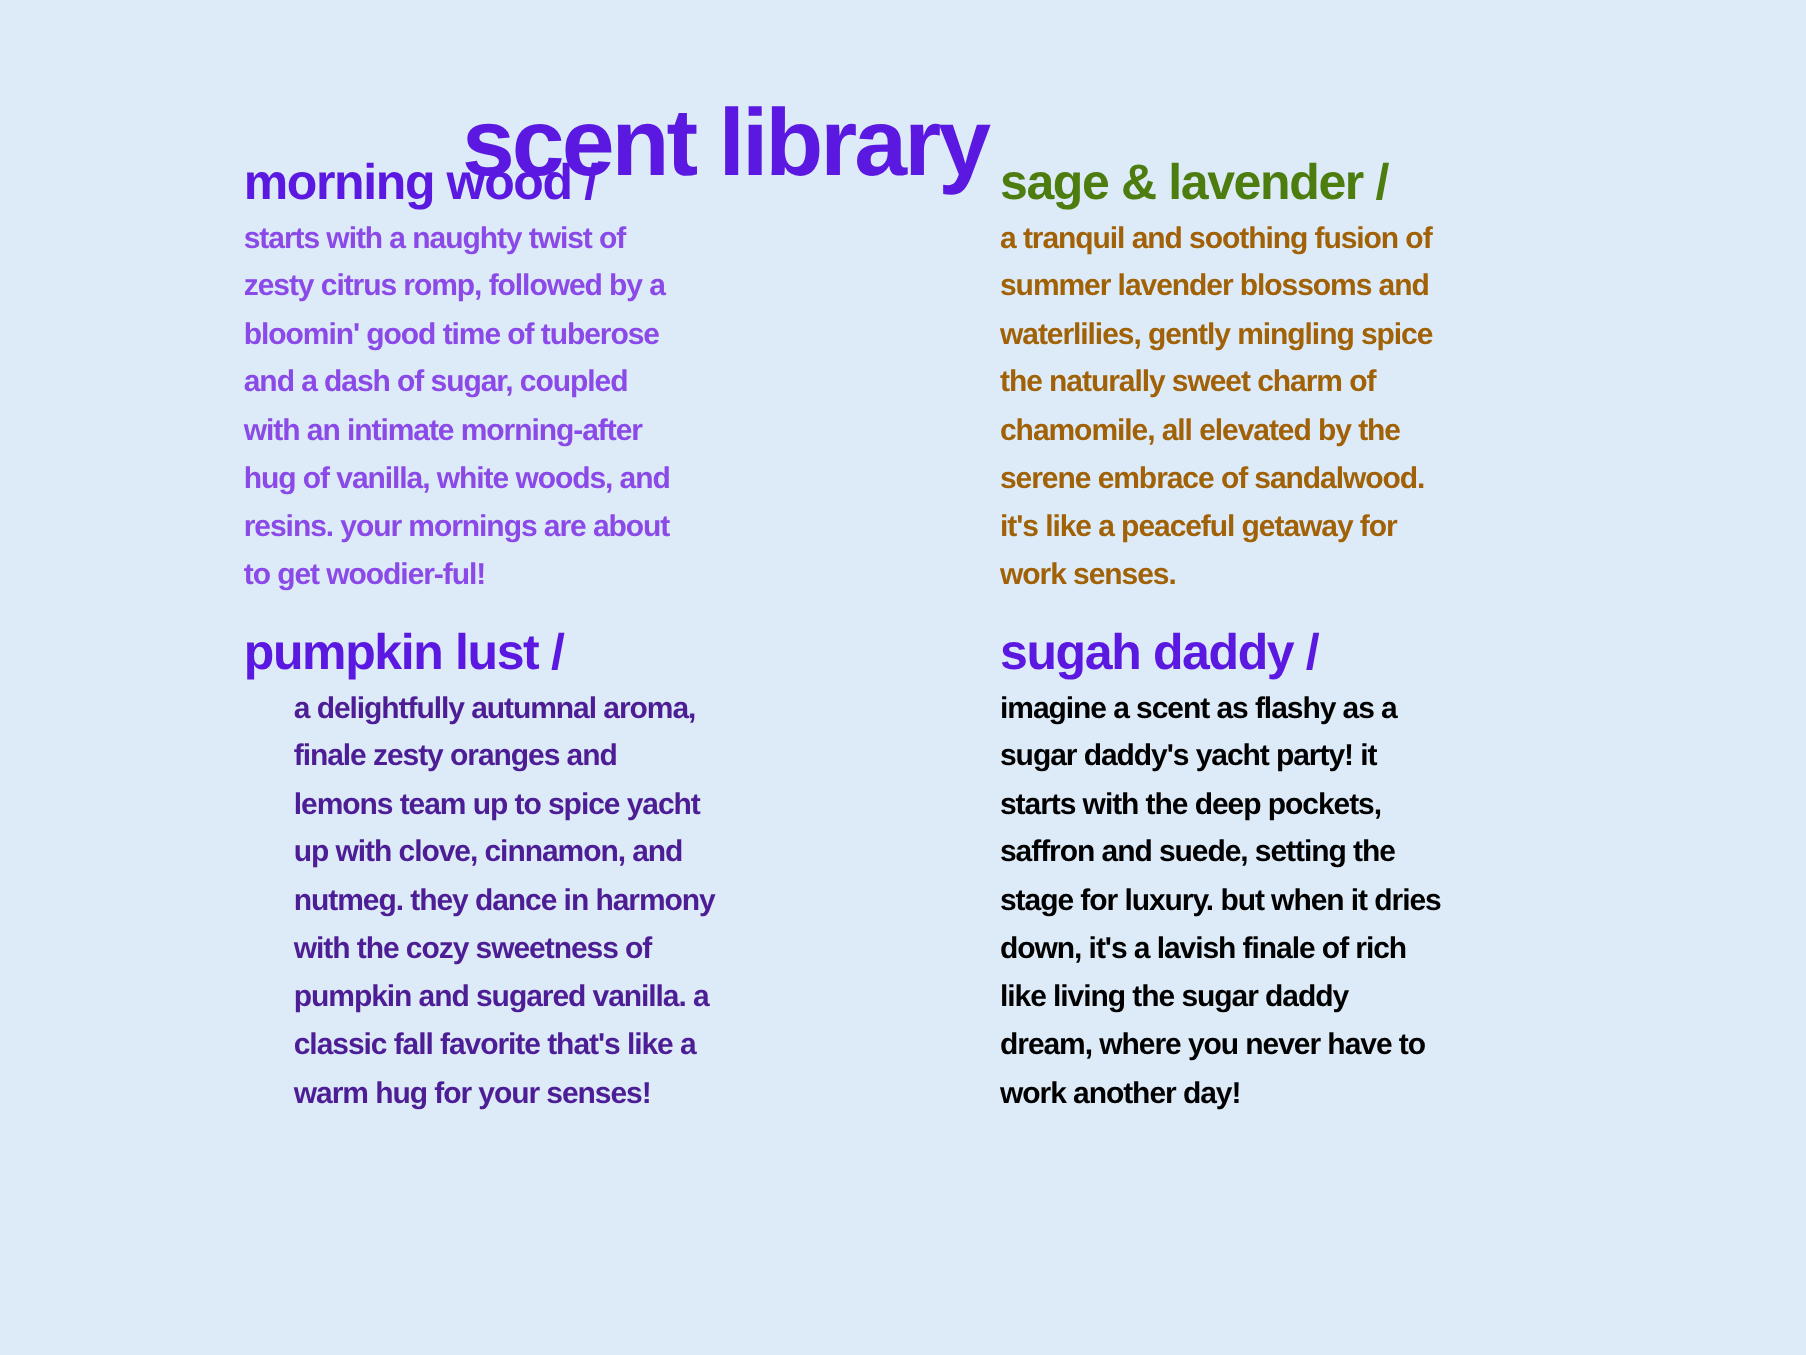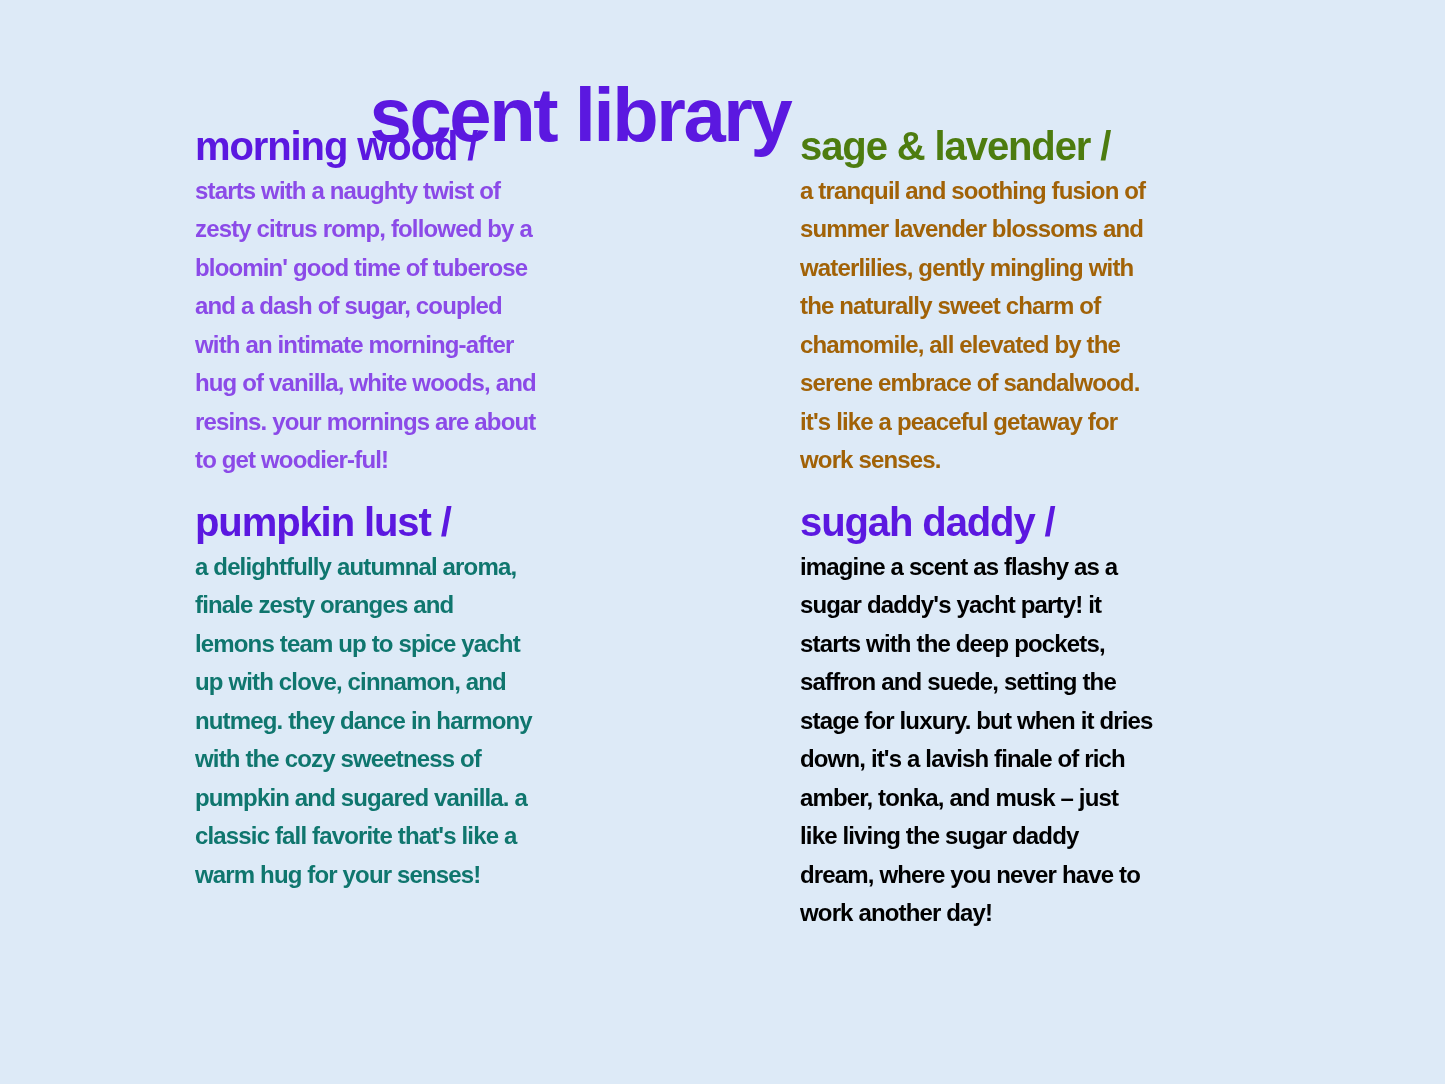--- a/index.html
+++ b/index.html
@@ -90,32 +90,32 @@
           <span class="ln">resins. your mornings are about</span>
           <span class="ln">to get woodier-ful!</span>
         </div>
     </div>
 
     <div class="scent-entry">
       <div class="scent-name" style="color: #4d7c0f;">sage &amp; lavender /</div>
       <div class="scent-desc" style="color: #a16207;">
           <span class="ln">a tranquil and soothing fusion of</span>
           <span class="ln">summer lavender blossoms and</span>
-          <span class="ln">waterlilies, gently mingling with</span>
+          <span class="ln">waterlilies, gently mingling spice</span>
           <span class="ln">the naturally sweet charm of</span>
           <span class="ln">chamomile, all elevated by the</span>
           <span class="ln">serene embrace of sandalwood.</span>
           <span class="ln">it's like a peaceful getaway for</span>
           <span class="ln">work senses.</span>
         </div>
     </div>
 
     <div class="scent-entry">
       <div class="scent-name" style="color: rgb(91, 24, 224);">pumpkin lust /</div>
-      <div class="scent-desc" style="color: #0f766e;">
+      <div class="scent-desc" style="color: #4c1d95; margin-left: 40px;">
           <span class="ln">a delightfully autumnal aroma,</span>
           <span class="ln">finale zesty oranges and</span>
           <span class="ln">lemons team up to spice yacht</span>
           <span class="ln">up with clove, cinnamon, and</span>
           <span class="ln">nutmeg. they dance in harmony</span>
           <span class="ln">with the cozy sweetness of</span>
           <span class="ln">pumpkin and sugared vanilla. a</span>
           <span class="ln">classic fall favorite that's like a</span>
           <span class="ln">warm hug for your senses!</span>
         </div>
@@ -123,21 +123,20 @@
 
     <div class="scent-entry">
       <div class="scent-name" style="color: rgb(91, 24, 224);">sugah daddy /</div>
       <div class="scent-desc" style="color: #000000;">
           <span class="ln">imagine a scent as flashy as a</span>
           <span class="ln">sugar daddy's yacht party! it</span>
           <span class="ln">starts with the deep pockets,</span>
           <span class="ln">saffron and suede, setting the</span>
           <span class="ln">stage for luxury. but when it dries</span>
           <span class="ln">down, it's a lavish finale of rich</span>
-          <span class="ln">amber, tonka, and musk – just</span>
           <span class="ln">like living the sugar daddy</span>
           <span class="ln">dream, where you never have to</span>
           <span class="ln">work another day!</span>
         </div>
     </div>
 
   </div>
 </div>
 
 </body></html>

